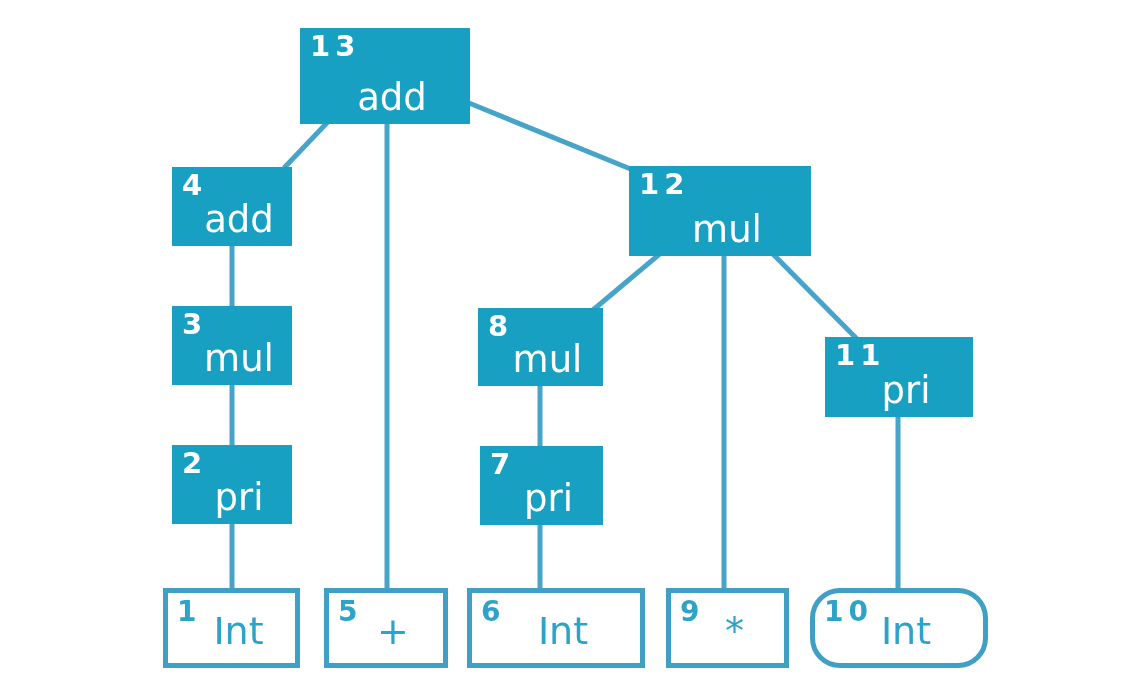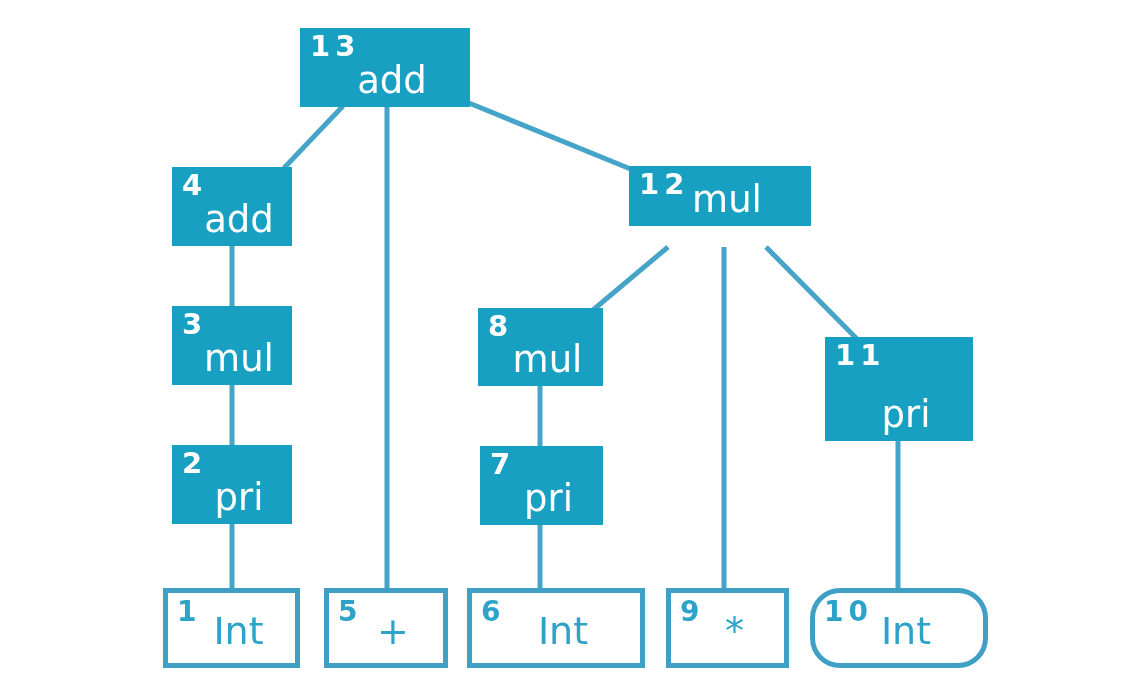--- a/index.html
+++ b/index.html
@@ -79,56 +79,56 @@
     <line x1="232" y1="384" x2="232" y2="448"></line>
     <line x1="232" y1="522" x2="232" y2="590"></line>
     <line x1="668" y1="247" x2="593" y2="310"></line>
     <line x1="724" y1="247" x2="724" y2="590"></line>
     <line x1="766" y1="247" x2="858" y2="340"></line>
     <line x1="540" y1="385" x2="540" y2="449"></line>
     <line x1="540" y1="524" x2="540" y2="590"></line>
     <line x1="898" y1="416" x2="898" y2="590"></line>
   </svg>
 
-  <div class="node internal" style="left:300px; top:28px; width:170px; height:79px;">
+  <div class="node internal" style="left:300px; top:28px; width:170px; height:96px;">
     <span class="num">13</span>
     <span class="label">add</span>
   </div>
 
   <div class="node internal" style="left:172px; top:167px; width:120px; height:79px;">
     <span class="num">4</span>
     <span class="label">add</span>
   </div>
 
   <div class="node internal" style="left:172px; top:306px; width:120px; height:79px;">
     <span class="num">3</span>
     <span class="label">mul</span>
   </div>
 
   <div class="node internal" style="left:172px; top:445px; width:120px; height:79px;">
     <span class="num">2</span>
     <span class="label">pri</span>
   </div>
 
-  <div class="node internal" style="left:629px; top:166px; width:182px; height:60px;">
+  <div class="node internal" style="left:629px; top:166px; width:182px; height:90px;">
     <span class="num">12</span>
     <span class="label">mul</span>
   </div>
 
   <div class="node internal" style="left:478px; top:308px; width:125px; height:78px;">
     <span class="num">8</span>
     <span class="label">mul</span>
   </div>
 
   <div class="node internal" style="left:480px; top:446px; width:123px; height:79px;">
     <span class="num">7</span>
     <span class="label">pri</span>
   </div>
 
-  <div class="node internal" style="left:825px; top:337px; width:148px; height:104px;">
+  <div class="node internal" style="left:825px; top:337px; width:148px; height:80px;">
     <span class="num">11</span>
     <span class="label">pri</span>
   </div>
 
   <div class="node leaf" style="left:163px; top:588px; width:137px; height:80px;">
     <span class="num">1</span>
     <span class="label">Int</span>
   </div>
 
   <div class="node leaf" style="left:324px; top:588px; width:124px; height:80px;">

